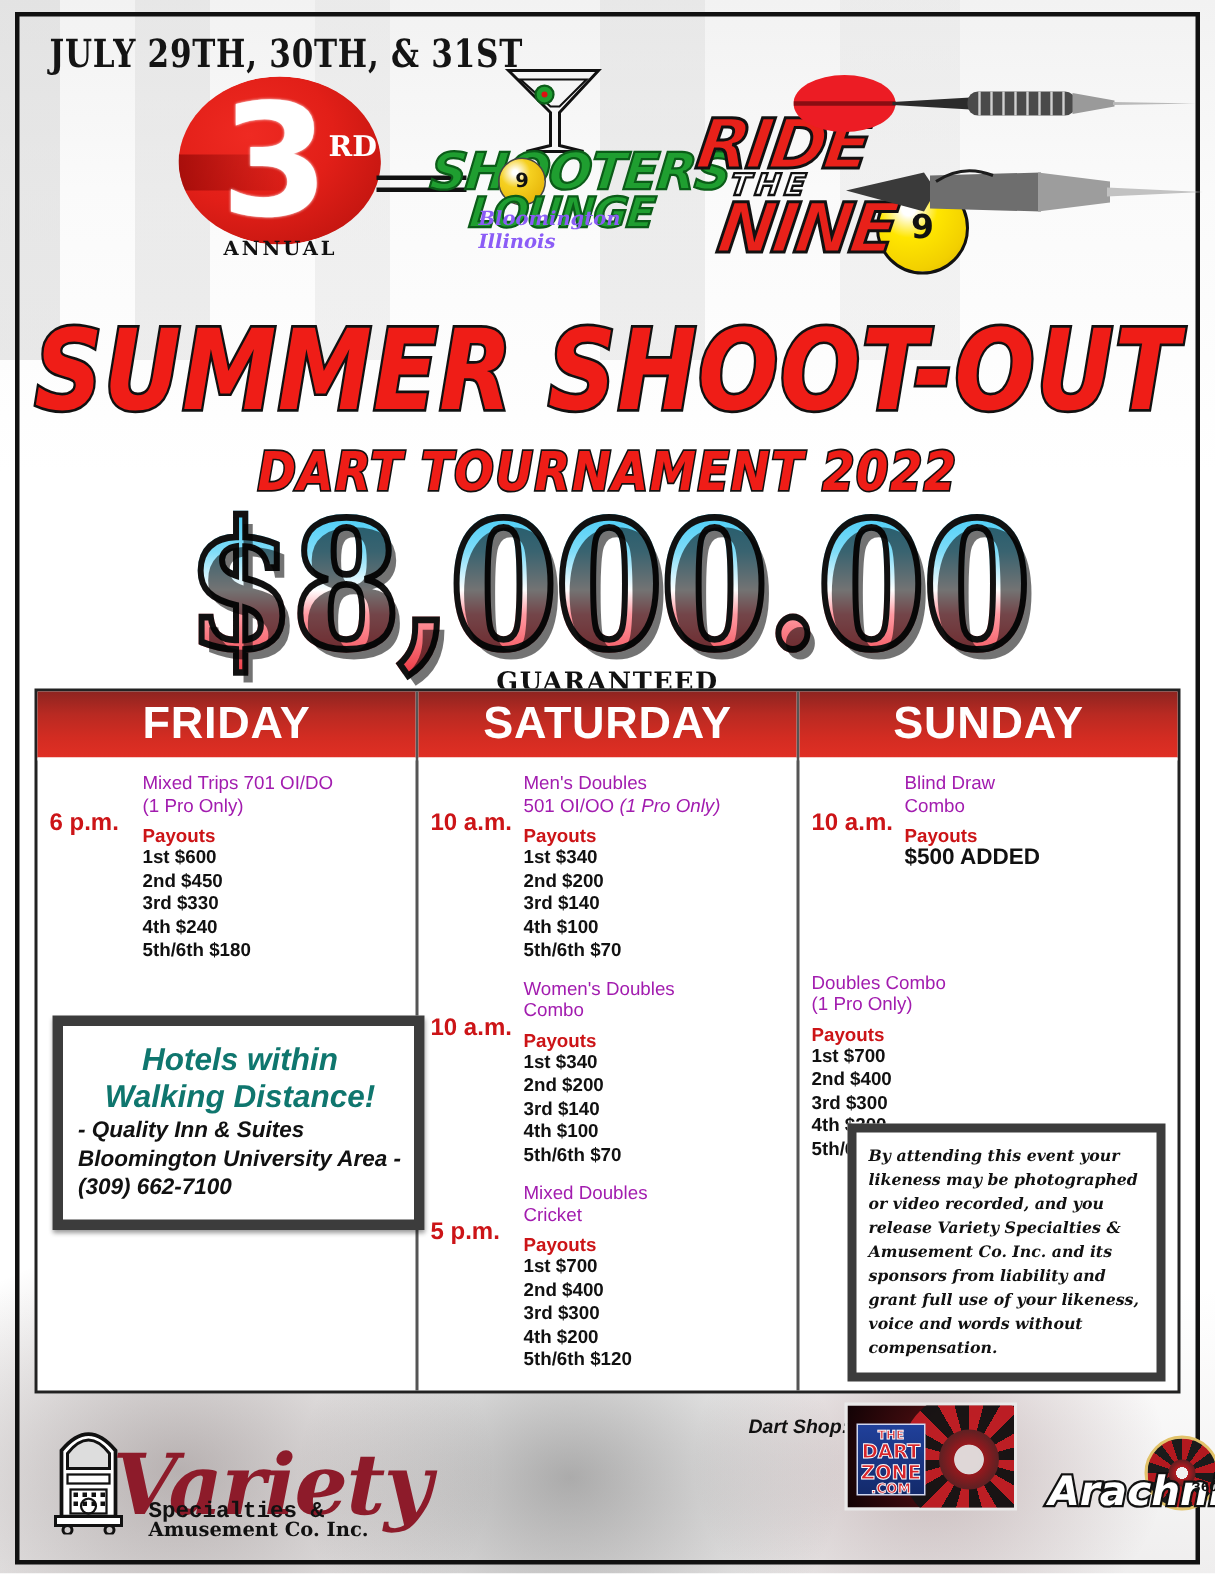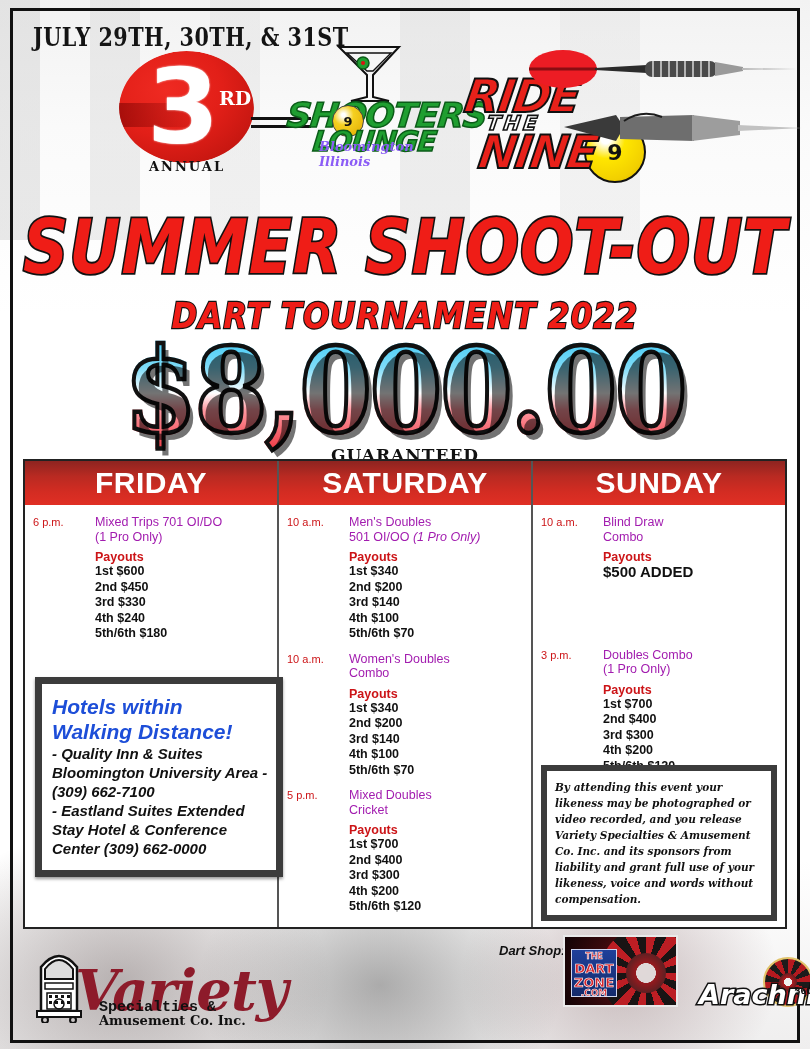--- a/index.html
+++ b/index.html
@@ -191,46 +191,46 @@
   .dayhead{
     height: 46px; display:flex; align-items:center; justify-content:center;
     background: linear-gradient(180deg,#8e2420 0%, #b92a22 35%, #d32c22 70%, #e02f24 100%);
     color:#fff; font-weight:700; font-size: 30px; letter-spacing:.5px;
     border-bottom: 2px solid #fff;
   }
   .colbody{ padding: 8px 6px 4px 8px; }
   .event{ display:flex; margin-bottom: 10px; }
   .etime{
     width: 62px; flex:0 0 62px;
-    color:#cc1417; font-weight:400; font-size: 11px; padding-top:1px;
+    color:#cc1417; font-weight:700; font-size: 16px; padding-top:1px;margin-top:24px;
   }
   .ebody{ flex:1; }
   .ename{ color:#a21caf; font-weight:400; font-size: 12.5px; line-height:14.5px; }
   .ename .pro{ font-style: italic; }
   .payout-h{ color:#cc1417; font-weight:700; font-size: 12.5px; margin-top: 6px; }
   .prow{ color:#111; font-weight:700; font-size: 12.5px; line-height:15.5px; }
   .prow.big{ font-size: 15px; }
   
   .hotels{
     position:absolute; left: 10px; top: 216px; width: 248px;
     border: 7px solid #3c3c3c; background:#fff;
     padding: 10px 8px 12px 10px; z-index: 5;
     box-shadow: 0 2px 3px rgba(0,0,0,.4);
   }
   .hotels h3{
-    text-align:left; font-style:italic; font-weight:700; font-size: 21px;
-    line-height: 25px; color:#1d4ed8;
+    text-align:center; font-style:italic; font-weight:700; font-size: 21px;
+    line-height: 25px; color:#0f766e;
   }
   .hotels p{
     font-style:italic; font-weight:700; font-size: 15px; line-height:19px;
     color:#111; 
   }
   
   .disclaimer{
-    position:absolute; right: 8px; bottom: 6px; width: 236px;
+    position:absolute; right: 8px; bottom: 6px; width: 212px;
     border: 6px solid #3c3c3c; background:#fff; padding: 8px 8px;
     z-index:5;
   }
   .disclaimer p{
     font-family:"DejaVu Serif", serif; font-style:italic; font-weight:700;
     font-size: 10.5px; line-height: 16px; color:#111;
   }
   
   .footer{ position:relative; height: 118px; margin: 4px 4px 0 4px; }
   .variety{ position:absolute; left: 10px; top: 8px; width: 220px; height: 92px; }
@@ -410,21 +410,20 @@
               <div class="prow">5th/6th $180</div>
             </div>
           </div>
         </div>
         <div class="hotels">
           <h3>
             <span>Hotels within</span><br>
             <span>Walking Distance!</span>
           </h3>
           <p>- Quality Inn &amp; Suites Bloomington University Area - (309) 662-7100</p>
-          <p>- Eastland Suites Extended Stay Hotel &amp; Conference Center (309) 662-0000</p>
         </div>
       </div>
 
       <div class="col">
         <div class="dayhead">SATURDAY</div>
         <div class="colbody">
 
           <div class="event">
             <div class="etime">10 a.m.</div>
             <div class="ebody">
@@ -478,21 +477,20 @@
             <div class="etime">10 a.m.</div>
             <div class="ebody">
               <div class="ename">Blind Draw</div>
               <div class="ename">Combo</div>
               <div class="payout-h">Payouts</div>
               <div class="prow big">$500 ADDED</div>
             </div>
           </div>
 
           <div class="event" style="margin-top:68px;">
-            <div class="etime">3 p.m.</div>
             <div class="ebody">
               <div class="ename">Doubles Combo</div>
               <div class="ename pro">(1 Pro Only)</div>
               <div class="payout-h">Payouts</div>
               <div class="prow">1st $700</div>
               <div class="prow">2nd $400</div>
               <div class="prow">3rd $300</div>
               <div class="prow">4th $200</div>
               <div class="prow">5th/6th $120</div>
             </div>

